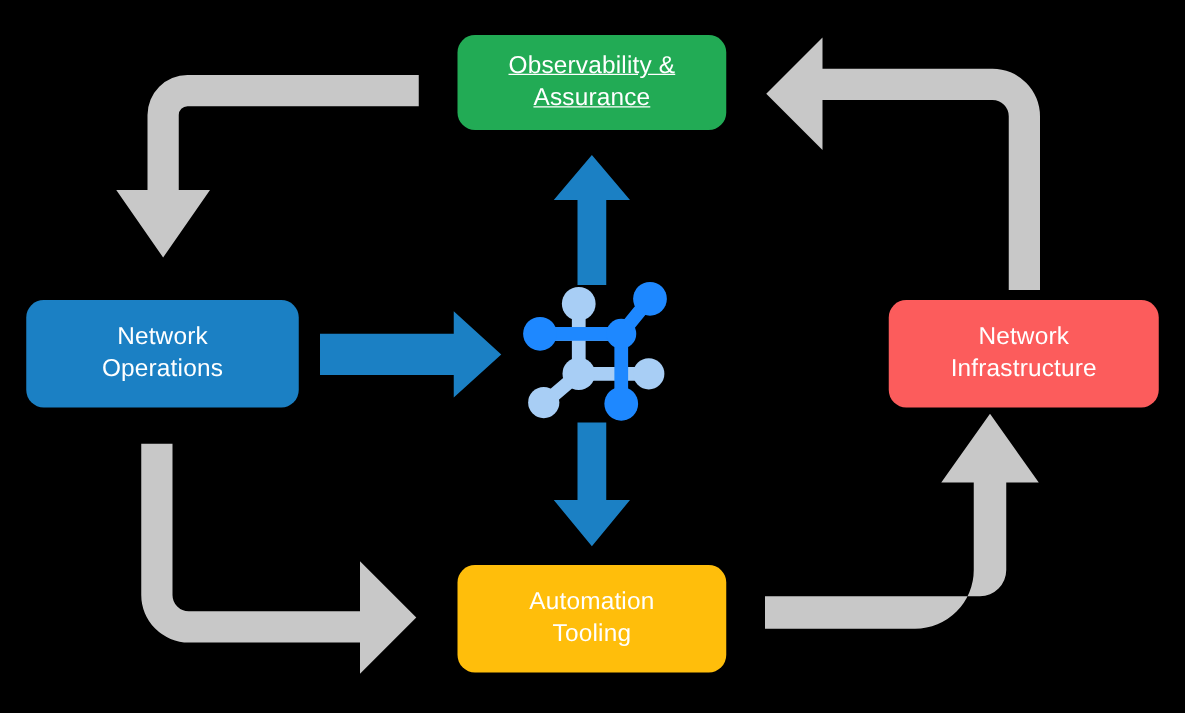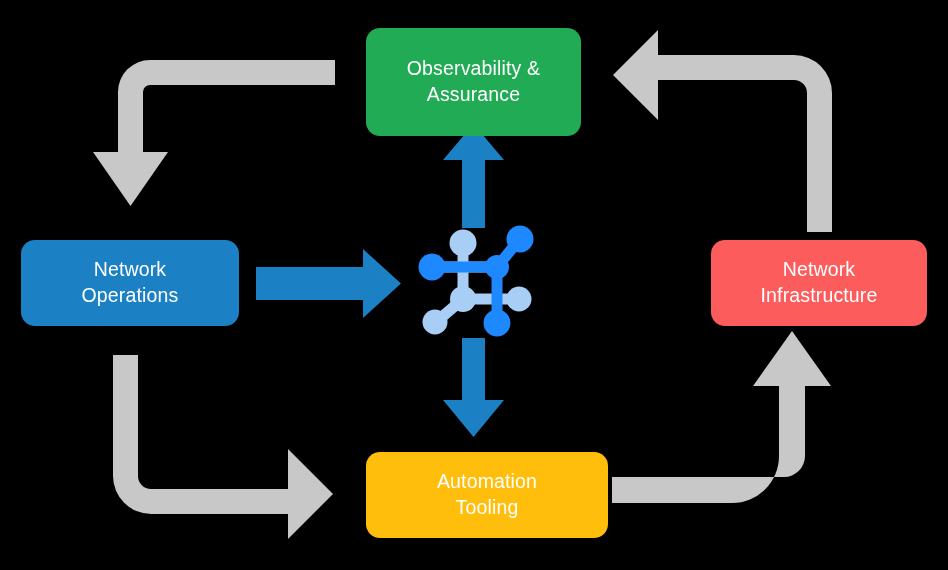--- a/index.html
+++ b/index.html
@@ -35,24 +35,24 @@
     line-height: 1.32;
     letter-spacing: 0.15px;
     z-index: 5;
     box-sizing: border-box;
     padding: 4px 10px;
   }
   .node-label {
     white-space: pre-line;
     display: block;
   }
-  #box-observability { left: 366px; top: 28px;  width: 215px; height: 108px; background: #22AB55; }
+  #box-observability { left: 366px; top: 28px;  width: 215px; height: 76px; background: #22AB55; text-decoration: underline; }
   #box-operations    { left: 21px;  top: 240px; width: 218px; height: 86px; background: #1B80C4; }
   #box-infrastructure{ left: 711px; top: 240px; width: 216px; height: 86px; background: #FC5C5C; }
-  #box-automation    { left: 366px; top: 452px; width: 242px; height: 86px; background: #FFBE0B; }
+  #box-automation    { left: 366px; top: 452px; width: 215px; height: 86px; background: #FFBE0B; }
 </style>
 </head>
 <body>
 
 <div id="canvas">
 
   <svg class="svg-layer" viewBox="0 0 948 570">
 
     <g>
       <path d="M 335,60 L 150,60 A 32,32 0 0 0 118,92 L 118,152 L 93,152 L 130.5,206 L 168,152 L 143,152 L 143,92 A 7,7 0 0 1 150,85 L 335,85 Z" fill="#C8C8C8"></path>

